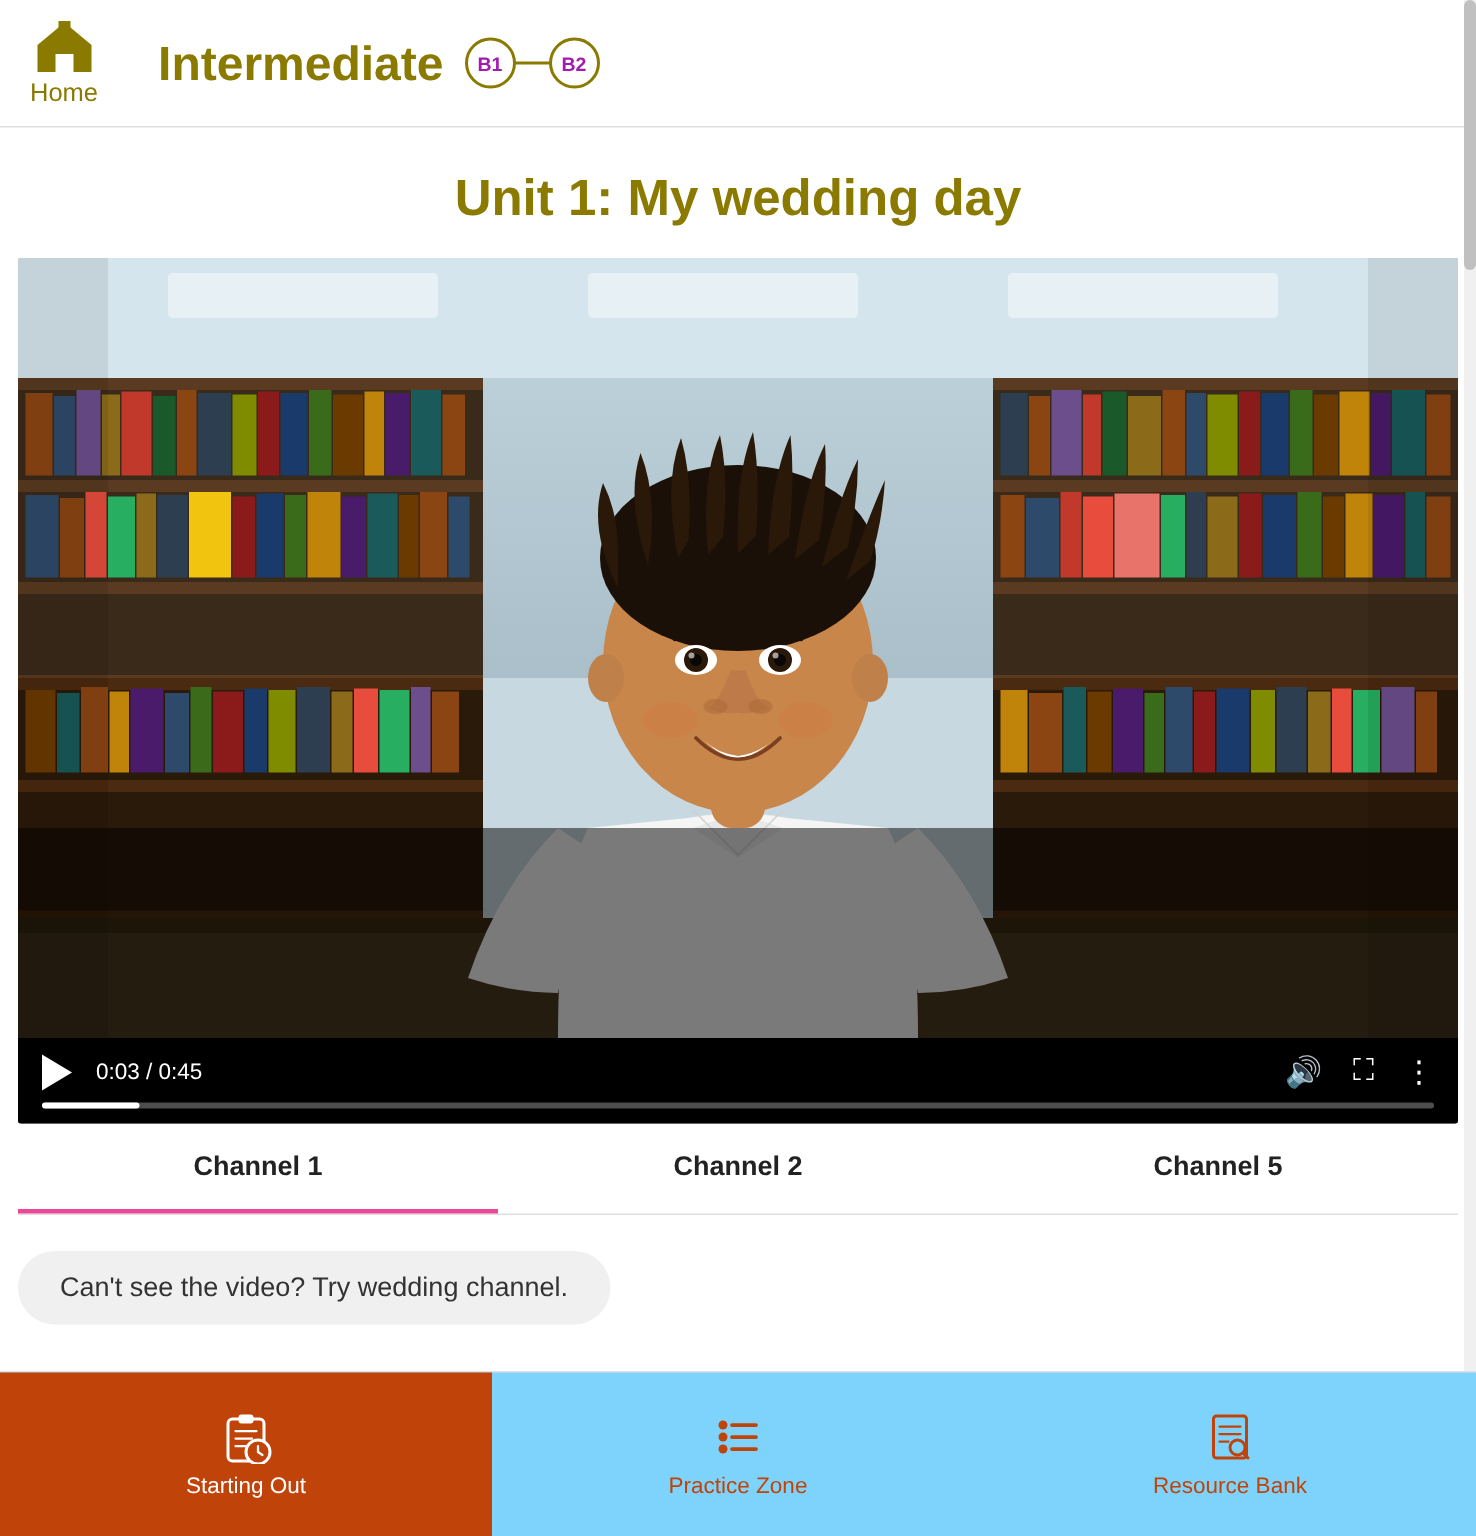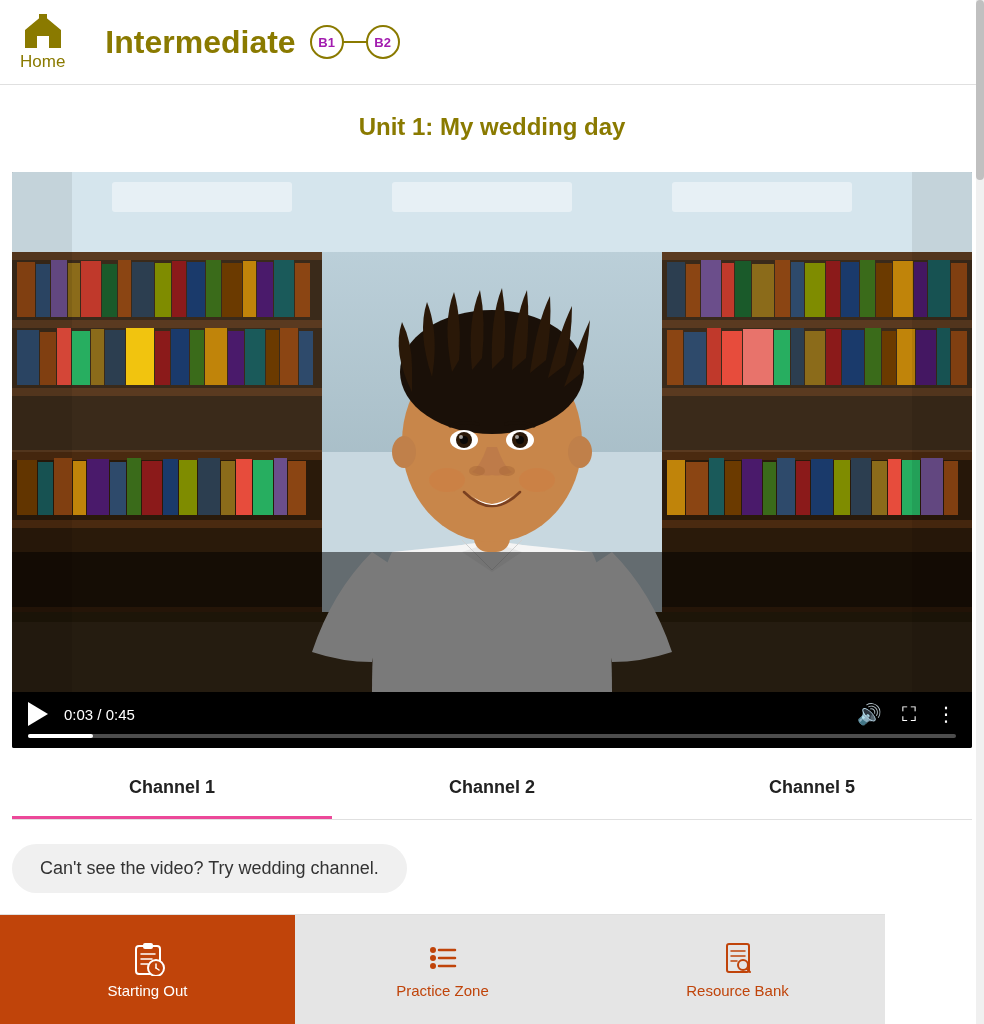--- a/index.html
+++ b/index.html
@@ -80,29 +80,29 @@
     }
 
     
     .main-content {
       padding: 0 0 120px 0;
     }
 
     .unit-title {
       text-align: center;
       color: #8a7a00;
-      font-size: 24px;
+      font-size: 34px;
       font-weight: 600;
       padding: 28px 20px 20px;
     }
 
     
     .video-container {
       width: 960px;
-      margin: 11px auto;
+      margin: 0 auto;
       position: relative;
       background: #000;
       border-radius: 2px;
       overflow: hidden;
     }
 
     .video-thumbnail {
       width: 100%;
       height: 520px;
       background: linear-gradient(
@@ -220,24 +220,24 @@
       padding: 14px 28px;
       font-size: 18px;
       color: #333;
     }
 
     
     .bottom-nav {
       position: fixed;
       bottom: 0;
       left: 0;
-      width: 885px;
+      width: 984px;
       height: 110px;
       display: flex;
-      background: #e5e5e5;
+      background: #7dd3fc;
       border-top: 1px solid #e0e0e0;
     }
 
     .nav-item {
       flex: 1;
       display: flex;
       flex-direction: column;
       align-items: center;
       justify-content: center;
       gap: 6px;

